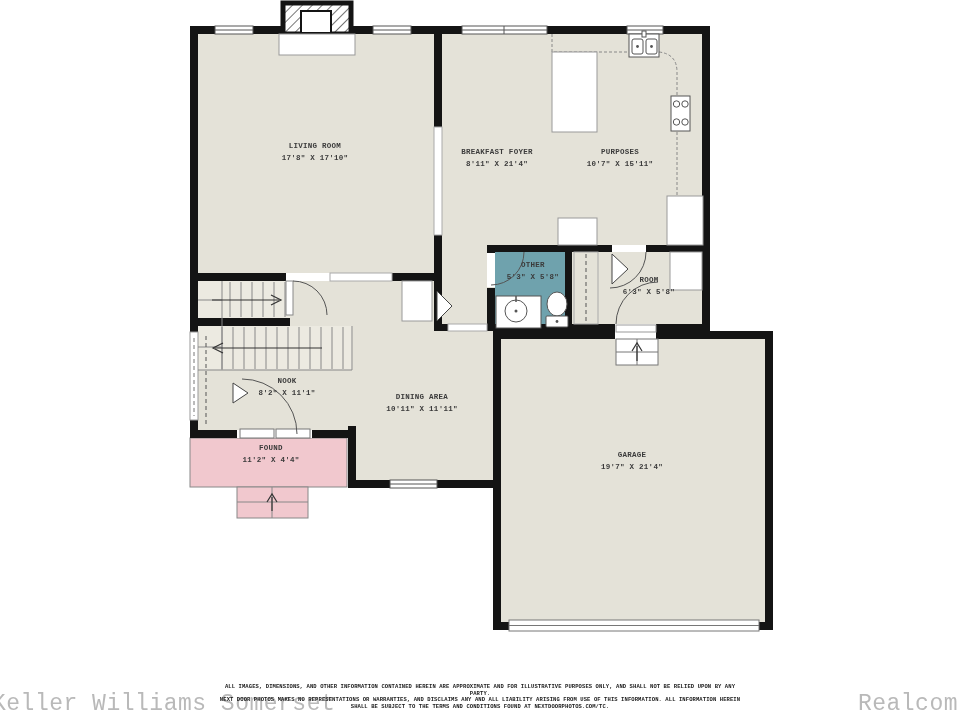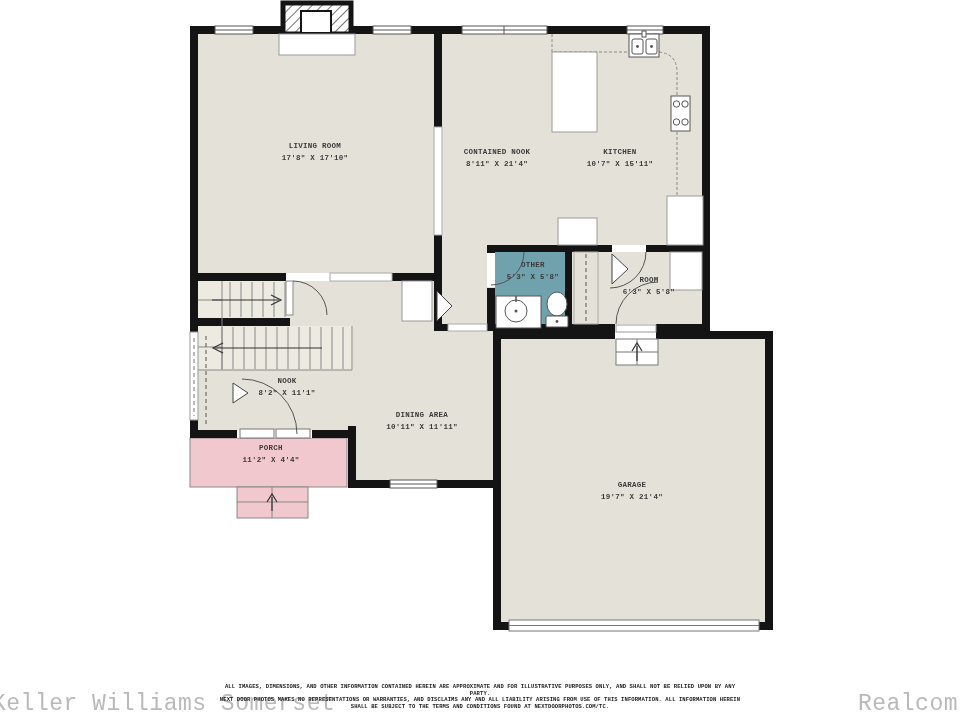--- a/index.html
+++ b/index.html
@@ -182,48 +182,48 @@
       <path d="M272 511 V497" stroke="#333" stroke-width="1.2" fill="none"></path>
       <path d="M267 502 L272 494 L277 502" stroke="#333" stroke-width="1.2" fill="none"></path>
     </g>
   </svg>
 
   <div class="room-label" style="left:315px;top:142px">
     <div>LIVING ROOM</div>
     <div class="room-dims">17'8" X 17'10"</div>
   </div>
   <div class="room-label" style="left:497px;top:148px">
-    <div>CONTAINED NOOK</div>
+    <div>BREAKFAST FOYER</div>
     <div class="room-dims">8'11" X 21'4"</div>
   </div>
   <div class="room-label" style="left:620px;top:148px">
-    <div>KITCHEN</div>
+    <div>PURPOSES</div>
     <div class="room-dims">10'7" X 15'11"</div>
   </div>
   <div class="room-label" style="left:533px;top:261px">
     <div>OTHER</div>
     <div class="room-dims">5'3" X 5'8"</div>
   </div>
   <div class="room-label" style="left:649px;top:276px">
     <div>ROOM</div>
     <div class="room-dims">6'3" X 5'8"</div>
   </div>
   <div class="room-label" style="left:287px;top:377px">
     <div>NOOK</div>
     <div class="room-dims">8'2" X 11'1"</div>
   </div>
-  <div class="room-label" style="left:422px;top:411px">
+  <div class="room-label" style="left:422px;top:393px">
     <div>DINING AREA</div>
     <div class="room-dims">10'11" X 11'11"</div>
   </div>
   <div class="room-label" style="left:271px;top:444px">
-    <div>PORCH</div>
+    <div>FOUND</div>
     <div class="room-dims">11'2" X 4'4"</div>
   </div>
-  <div class="room-label" style="left:632px;top:481px">
+  <div class="room-label" style="left:632px;top:451px">
     <div>GARAGE</div>
     <div class="room-dims">19'7" X 21'4"</div>
   </div>
 
   <div class="watermark wm-left">Keller Williams Somerset</div>
   <div class="watermark wm-right">Realcom</div>
   <div class="disclaimer">
     <div>ALL IMAGES, DIMENSIONS, AND OTHER INFORMATION CONTAINED HEREIN ARE APPROXIMATE AND FOR ILLUSTRATIVE PURPOSES ONLY, AND SHALL NOT BE RELIED UPON BY ANY PARTY.</div>
     <div>NEXT DOOR PHOTOS MAKES NO REPRESENTATIONS OR WARRANTIES, AND DISCLAIMS ANY AND ALL LIABILITY ARISING FROM USE OF THIS INFORMATION. ALL INFORMATION HEREIN</div>
     <div>SHALL BE SUBJECT TO THE TERMS AND CONDITIONS FOUND AT NEXTDOORPHOTOS.COM/TC.</div>

